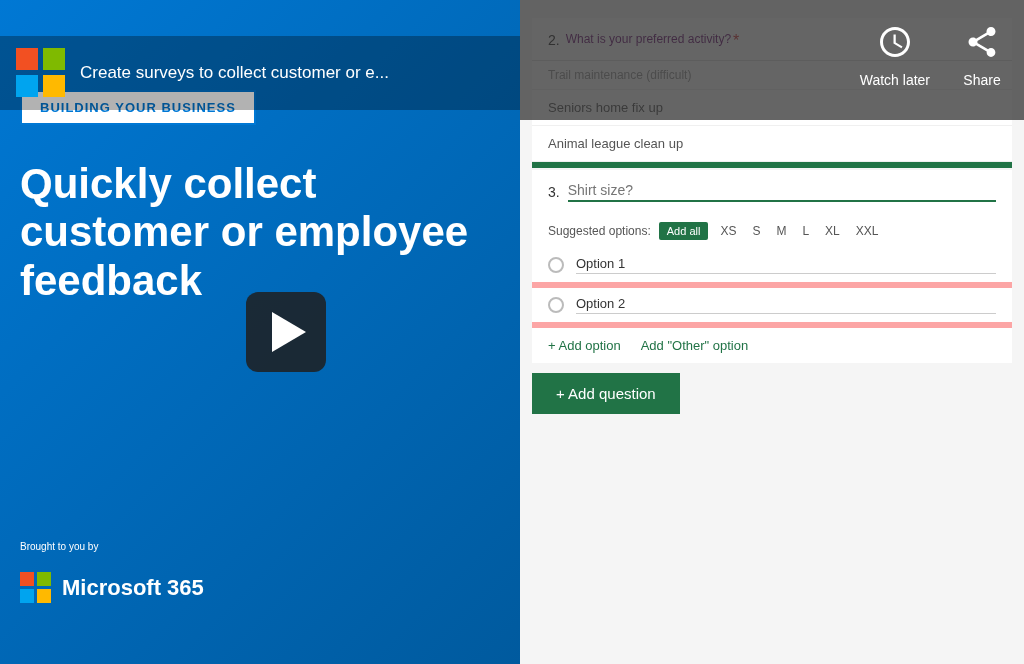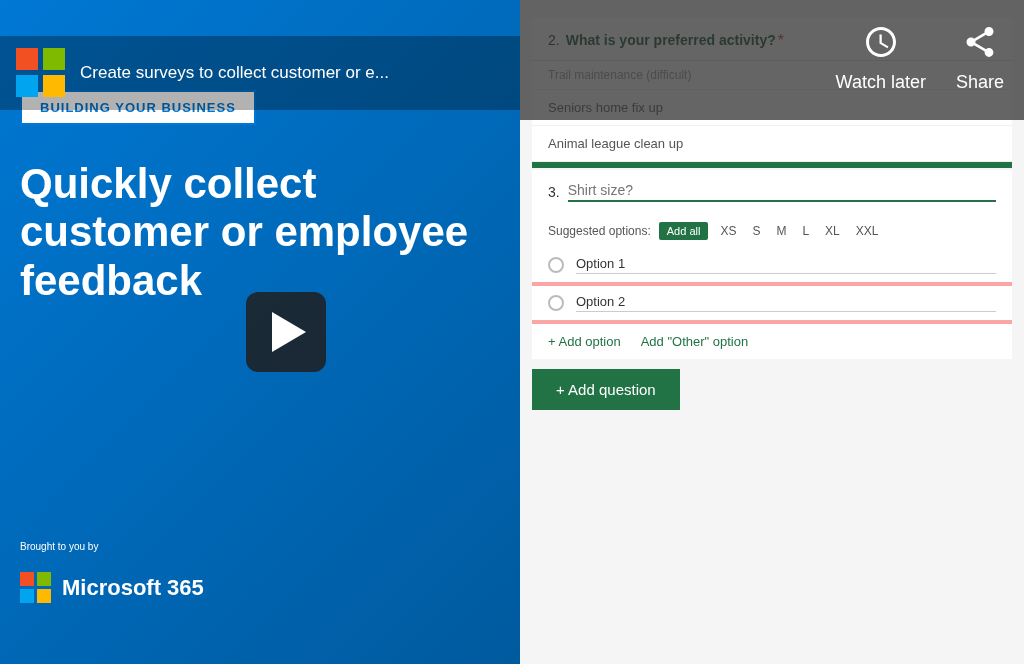--- a/index.html
+++ b/index.html
@@ -185,21 +185,21 @@
     }
     .overlay-action-icon {
       width: 44px;
       height: 44px;
       display: flex;
       align-items: center;
       justify-content: center;
     }
     .overlay-action-label {
       color: white;
-      font-size: 18px;
+      font-size: 14px;
       font-weight: 500;
     }
 
     
     .survey-content {
       padding: 10px 20px;
       position: absolute;
       top: 0;
       left: 0;
       right: 0;
@@ -218,23 +218,23 @@
       padding: 14px 16px 10px;
       border-bottom: 1px solid #e0e0e0;
     }
     .question-num {
       font-size: 14px;
       color: #333;
       margin-right: 6px;
       font-weight: 500;
     }
     .question-text-label {
-      font-size: 14px;
-      color: #14532d;
-      font-weight: 700;
+      font-size: 12px;
+      color: #701a75;
+      font-weight: 400;
     }
     .required-star {
       color: #d13438;
       margin-left: 2px;
     }
 
     .answer-option {
       padding: 10px 16px;
       font-size: 13px;
       color: #555;
@@ -303,21 +303,21 @@
       color: #555;
       cursor: pointer;
       padding: 2px 4px;
     }
 
     .option-row {
       display: flex;
       align-items: center;
       padding: 8px 16px;
       gap: 12px;
-      border-bottom: 4px solid #fca5a5;
+      border-bottom: 6px solid #fca5a5;
     }
     .radio-circle {
       width: 16px;
       height: 16px;
       border-radius: 50%;
       border: 2px solid #bbb;
       flex-shrink: 0;
     }
     .option-input {
       border: none;

